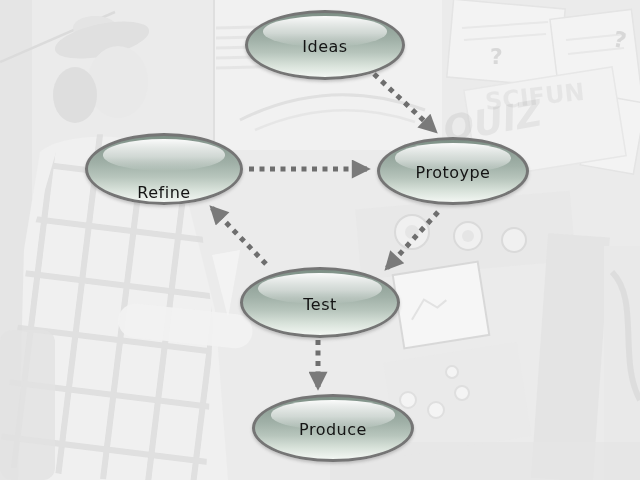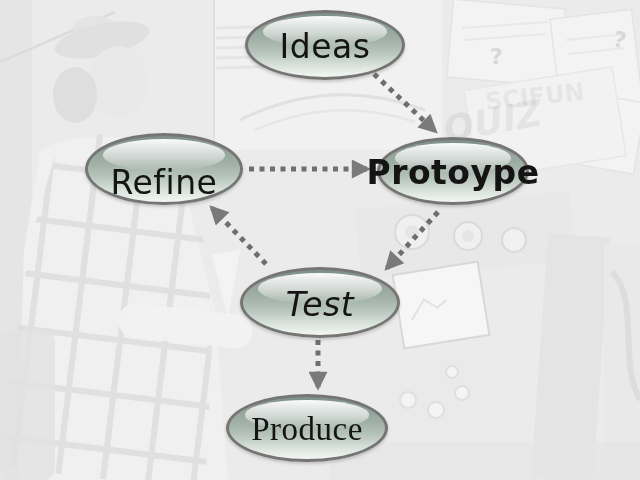--- a/index.html
+++ b/index.html
@@ -37,21 +37,21 @@
     border-radius: 50%;
     background: linear-gradient(180deg,
       rgba(255,255,255,0.97) 0%,
       rgba(255,255,255,0.55) 55%,
       rgba(255,255,255,0) 100%);
     z-index: 1;
   }
   .node .label {
     position: relative;
     z-index: 2;
-    font-size: 33px;
+    font-size: 16px;
     letter-spacing: 0.5px;
     color: #141414;
     padding-top: 3px;
     white-space: nowrap;
   }
 </style>
 </head>
 <body>
 
 <div class="stage">
@@ -159,25 +159,25 @@
   </svg>
 
   <div class="node" style="left:245px; top:10px; width:160px; height:70px;">
     <span class="label">Ideas</span>
   </div>
 
   <div class="node" style="left:85px; top:133px; width:158px; height:72px;align-items:flex-end;">
     <span class="label">Refine</span>
   </div>
 
-  <div class="node" style="left:377px; top:137px; width:152px; height:68px;font-weight:bold;">
+  <div class="node" style="left:377px; top:137px; width:152px; height:68px;">
     <span class="label">Protoype</span>
   </div>
 
-  <div class="node" style="left:240px; top:267px; width:160px; height:71px;font-style:italic;">
+  <div class="node" style="left:240px; top:267px; width:160px; height:71px;">
     <span class="label">Test</span>
   </div>
 
-  <div class="node" style="left:226px; top:394px; width:162px; height:68px;font-family:Liberation Serif, serif;">
+  <div class="node" style="left:252px; top:394px; width:162px; height:68px;">
     <span class="label">Produce</span>
   </div>
 
 </div>
 
 </body></html>

